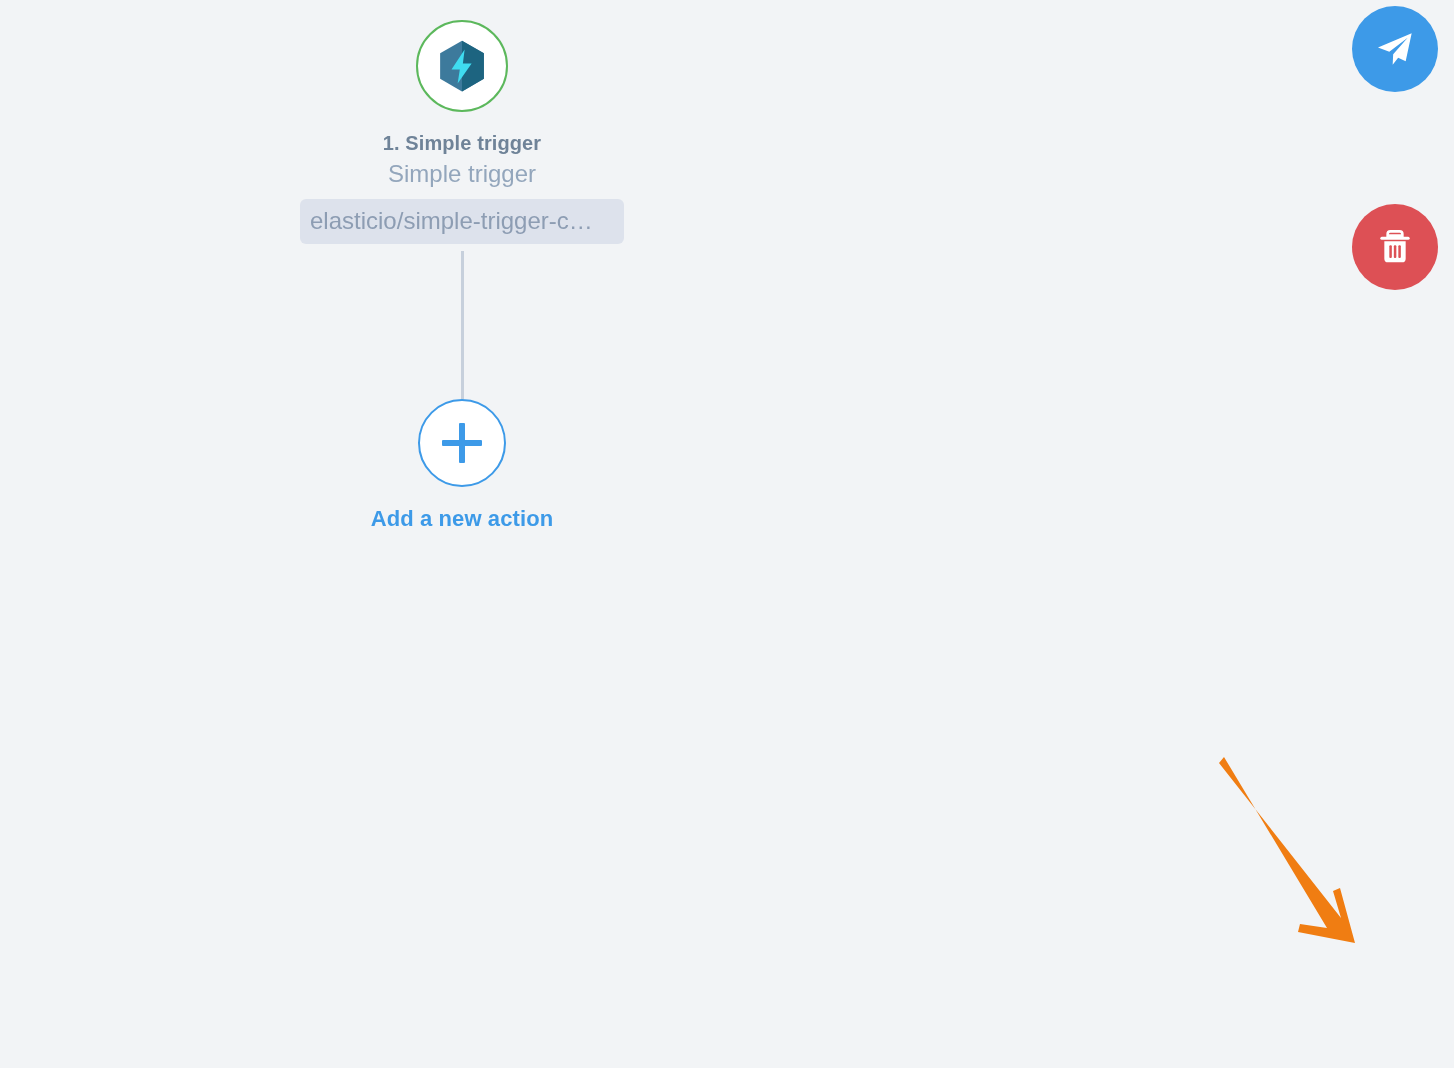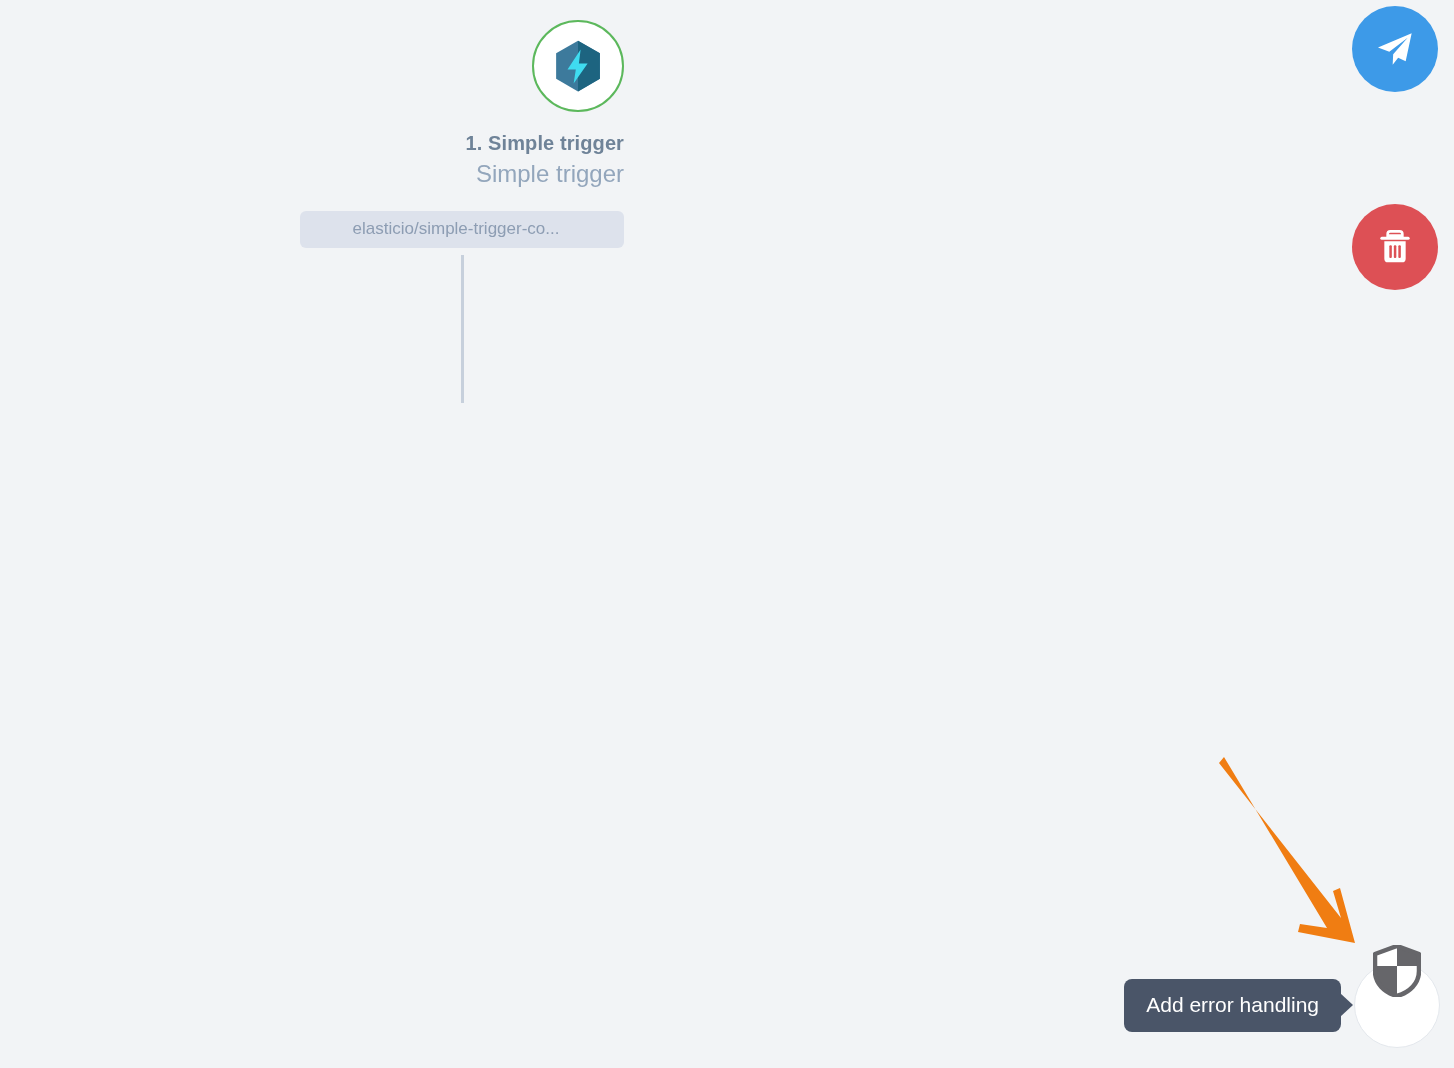--- a/index.html
+++ b/index.html
@@ -26,21 +26,21 @@
   .flow-chain {
     position: absolute;
     left: 300px;
     top: 20px;
     width: 324px;
   }
 
   .node {
     display: flex;
     flex-direction: column;
-    align-items: flex-end;
+    align-items: center;
   }
 
   .trigger-circle {
     width: 92px;
     height: 92px;
     border-radius: 50%;
     background: #ffffff;
     border: 2px solid #5cb85c;
     display: flex;
     align-items: center;
@@ -67,25 +67,25 @@
   .node-subtitle {
     margin-top: 7px;
     font-size: 24px;
     font-weight: normal;
     color: #93a6bc;
     line-height: 1.1;
     white-space: nowrap;
   }
 
   .node-badge {
-    margin-top: 24px;
+    margin-top: 12px;
     background: #dde2ec;
     color: #8d9db3;
     border-radius: 6px;
-    font-size: 17px;
+    font-size: 24px;
     padding: 8px 22px 9px 10px;
     width: 324px;
     text-align: center;
     overflow: hidden;
     text-overflow: ellipsis;
     white-space: nowrap;
   }
 
   .connector {
     width: 3px;
@@ -245,58 +245,46 @@
           <path d="M35 13 L20 36 L29.5 36 L27 52 L43 29 L33 29 Z" fill="#3fdcf0"></path>
         </svg>
       </div>
       <div class="node-title">1. Simple trigger</div>
       <div class="node-subtitle">Simple trigger</div>
       <div class="node-badge">elasticio/simple-trigger-co...</div>
     </div>
 
     <div class="connector"></div>
 
+    <div class="node">
+      <div class="add-circle">
+        <span class="plus-glyph"></span>
+      </div>
+      <div class="add-label">Add a new action</div>
+    </div>
 
   </div>
 
   <button class="fab fab-send">
     <svg class="fab-icon" viewBox="0 0 24 24">
       <path d="M22 2.5 L1.8 11.1 L8.6 13.6 L19.6 5.2 L10.9 15.1 L10.6 21.5 L13.9 17.2 L18.4 19.4 Z" fill="#ffffff"></path>
     </svg>
   </button>
 
   <button class="fab fab-delete">
     <svg class="fab-icon" viewBox="0 0 24 24">
       <path d="M9.2 2.6 h5.6 a1.6 1.6 0 0 1 1.6 1.6 v1.0 h-8.8 v-1.0 a1.6 1.6 0 0 1 1.6 -1.6 z" fill="none" stroke="#ffffff" stroke-width="1.6"></path>
       <rect x="3.2" y="5.9" width="17.6" height="1.8" rx="0.9" fill="#ffffff"></rect>
       <path d="M5.6 8.6 h12.8 v10.4 a2.2 2.2 0 0 1 -2.2 2.2 h-8.4 a2.2 2.2 0 0 1 -2.2 -2.2 z" fill="#ffffff"></path>
       <rect x="8.6" y="11.0" width="1.5" height="7.6" rx="0.6" fill="#dd5055"></rect>
       <rect x="11.3" y="11.0" width="1.5" height="7.6" rx="0.6" fill="#dd5055"></rect>
       <rect x="14.0" y="11.0" width="1.5" height="7.6" rx="0.6" fill="#dd5055"></rect>
     </svg>
   </button>
 
-  <div class="error-handling-group">
-    <div class="tooltip">Add error handling</div>
-    <button class="fab-shield">
-      <svg class="shield-icon" viewBox="0 0 48 52">
-        <defs>
-          <clipPath id="shieldClip">
-            <path d="M24 1 L46 9 V26 C46 38.5 36.5 47.5 24 51 C11.5 47.5 2 38.5 2 26 V9 Z"></path>
-          </clipPath>
-        </defs>
-        <g clip-path="url(#shieldClip)">
-          <rect x="0" y="0" width="48" height="52" fill="#66666a"></rect>
-          <rect x="0" y="0" width="24" height="21" fill="#ffffff"></rect>
-          <rect x="24" y="21" width="24" height="31" fill="#ffffff"></rect>
-        </g>
-        <path d="M24 1 L46 9 V26 C46 38.5 36.5 47.5 24 51 C11.5 47.5 2 38.5 2 26 V9 Z" fill="none" stroke="#66666a" stroke-width="4.5" stroke-linejoin="round"></path>
-      </svg>
-    </button>
-  </div>
 
   <svg class="annotation-arrow" viewBox="0 0 200 230">
     <path d="M24 23
              L146 178
              L138 151
              L145 148
              L160 203
              L103 192
              L105 184
              L132 188

